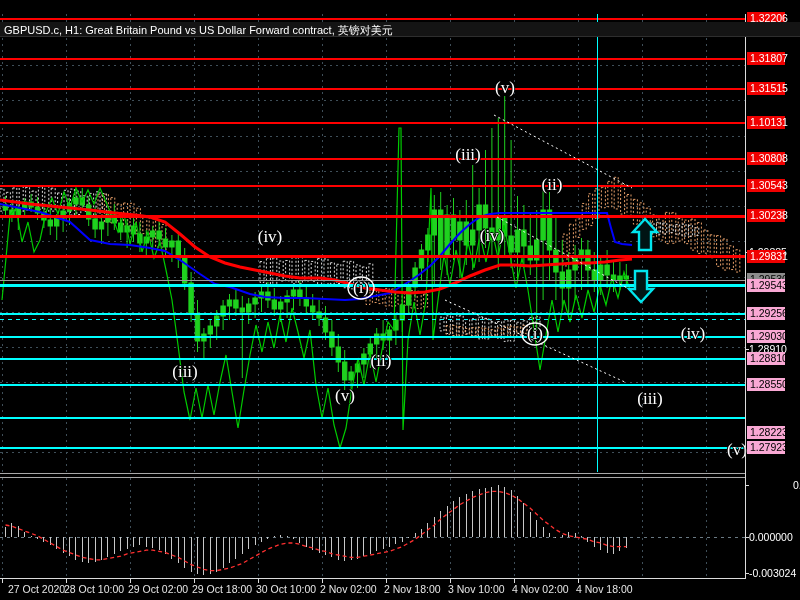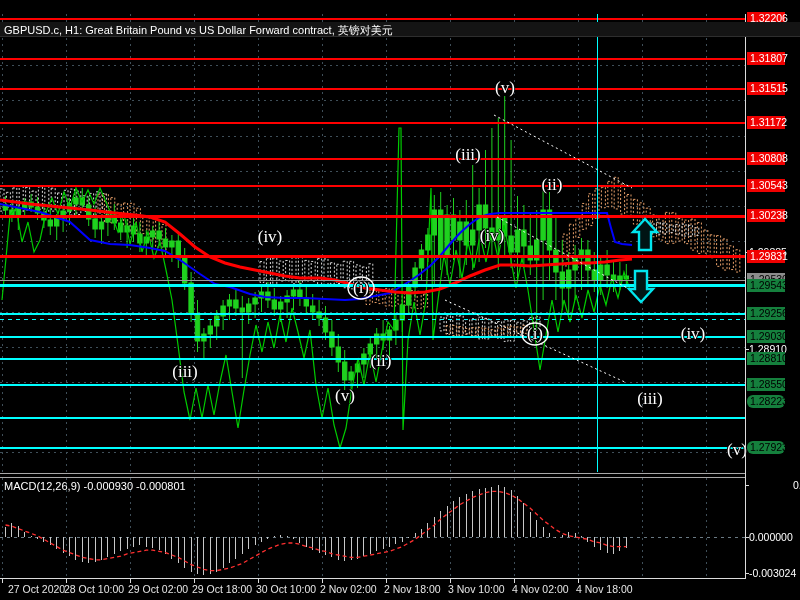--- a/index.html
+++ b/index.html
@@ -7,21 +7,21 @@
           font-family:"Liberation Sans", sans-serif;}
   #title-bar{position:absolute;left:0;top:0;width:800px;height:14px;background:#141414;
              border-bottom:1px solid #2e2e2e;z-index:30;margin-top:22px;}
   #title-bar span{position:absolute;left:4px;top:1px;color:#fff;font-size:11px;white-space:nowrap;}
   #chart-svg{position:absolute;left:0;top:0;z-index:5;}
   .vaxis{position:absolute;left:745px;top:14px;width:55px;height:564px;z-index:20;}
   .vaxis-border{position:absolute;left:745px;top:14px;width:1px;height:564px;background:#dcdcdc;z-index:21;}
   .badge{position:absolute;left:747px;width:38px;height:13px;line-height:13px;
          font-size:10.5px;text-align:left;padding-left:3px;box-sizing:border-box;z-index:24;white-space:nowrap;}
   .badge.red{background:#f00000;color:#fff;}
-  .badge.cyan{background:#15803d;color:#000;}
+  .badge.cyan{background:#f9a8d4;color:#000;}
   .badge.gray{background:#8c8c8c;color:#000;z-index:23;}
   .axis-lab{position:absolute;left:749px;color:#fff;font-size:10.5px;z-index:22;white-space:nowrap;}
   .htick{position:absolute;left:745px;width:4px;height:1px;background:#dcdcdc;z-index:22;}
   #splitter1{position:absolute;left:0;top:473px;width:745px;height:1px;background:#a8a8a8;z-index:15;}
   #splitter2{position:absolute;left:0;top:477px;width:745px;height:1px;background:#a8a8a8;z-index:15;}
   #baxis-line{position:absolute;left:0;top:578px;width:746px;height:1px;background:#dcdcdc;z-index:15;}
   .ttick{position:absolute;top:579px;width:1px;height:4px;background:#dcdcdc;z-index:16;}
   .tlab{position:absolute;top:583px;color:#e6e6e6;font-size:10.5px;white-space:nowrap;z-index:16;}
   .wave{position:absolute;transform:translate(-50%,-50%);color:#fff;z-index:12;
         font-family:"Liberation Serif", serif;font-size:17px;
@@ -522,44 +522,43 @@
     </svg>
 
   <div id="splitter1"></div>
   <div id="splitter2"></div>
   <div id="baxis-line"></div>
   <div class="vaxis-border"></div>
 
   <div class="vaxis" id="price-axis"></div>
   <div id="time-axis"></div>
 
-  <div id="ind-label">MACD(12,26,9) -0.000930 -0.000801</div>
   <div id="wave-layer"></div>
 <div class="badge gray" style="top: 273px;">1.29530</div>
     <div class="axis-lab" style="top: 24px;">1.32100</div>
     <div class="axis-lab" style="top: 245.5px;">1.29885</div>
     <div class="axis-lab" style="top: 343px;">1.28910</div>
     <div class="htick" style="top: 30px;"></div>
     <div class="htick" style="top: 251.5px;"></div>
     <div class="htick" style="top: 349px;"></div>
     <div class="badge red" style="top: 12.4px;">1.32206</div>
     <div class="badge red" style="top: 52.3px;">1.31807</div>
     <div class="badge red" style="top: 81.5px;">1.31515</div>
-    <div class="badge red" style="top: 115.8px;">1.31172</div>
+    <div class="badge red" style="top: 115.8px;">1.10131</div>
     <div class="badge red" style="top: 152.2px;">1.30808</div>
     <div class="badge red" style="top: 178.7px;">1.30543</div>
     <div class="badge red" style="top: 209.2px;">1.30238</div>
     <div class="badge red" style="top: 249.9px;">1.29831</div>
     <div class="badge cyan" style="top: 278.7px;">1.29543</div>
     <div class="badge cyan" style="top: 307.4px;">1.29256</div>
     <div class="badge cyan" style="top: 330px;">1.29030</div>
     <div class="badge cyan" style="top: 352px;">1.28810</div>
     <div class="badge cyan" style="top: 378px;">1.28550</div>
-    <div class="badge cyan" style="top: 395px; border-radius: 6px;">1.28223</div>
-    <div class="badge cyan" style="top: 440.7px; border-radius: 6px;">1.27923</div>
+    <div class="badge cyan" style="top: 426px;">1.28223</div>
+    <div class="badge cyan" style="top: 440.7px;">1.27923</div>
     <div class="axis-lab" style="top: 478.992px; padding-left: 44px;">0.004334</div>
     <div class="htick" style="top: 484.992px;"></div>
     <div class="axis-lab" style="top: 531px;">0.000000</div>
     <div class="htick" style="top: 537px;"></div>
     <div class="axis-lab" style="top: 567.288px;">-0.003024</div>
     <div class="htick" style="top: 573.288px;"></div>
     <div class="ttick" style="left: 2px;"></div>
     <div class="tlab" style="left: 0px; padding-left: 8px;">27 Oct 2020</div>
     <div class="ttick" style="left: 66px;"></div>
     <div class="tlab" style="left: 64px;">28 Oct 10:00</div>

